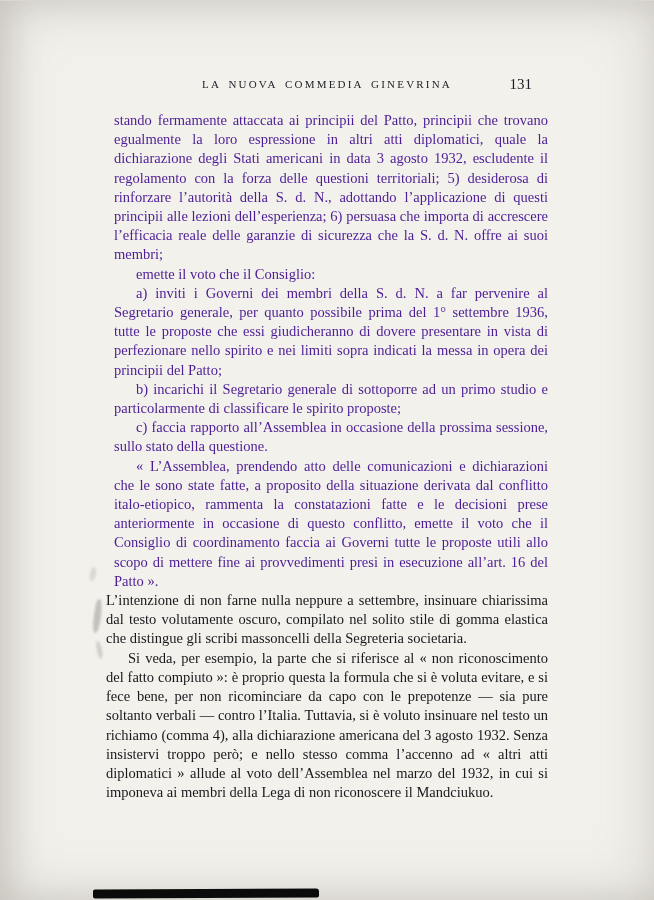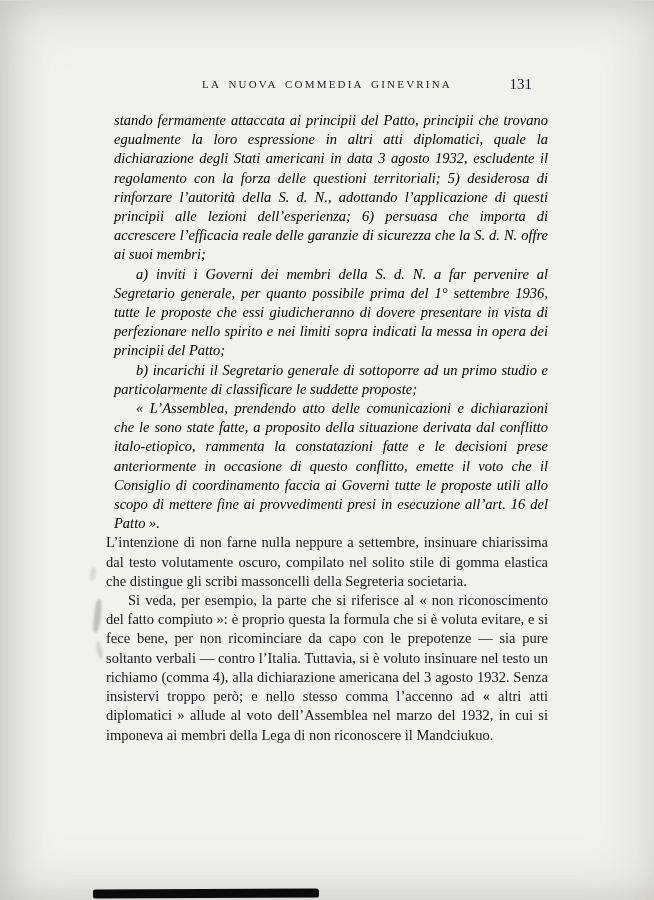--- a/index.html
+++ b/index.html
@@ -50,23 +50,22 @@
     width: 442px;
     color: #18181d;
   }
   .text-block p {
     margin: 0;
     font-size: 14.5px;
     line-height: 19.2px;
     text-align: justify;
   }
   p.quote {
-    font-style: italic;
     padding-left: 8px;
-    color: #000000;
+    color: #4c1d95;
   }
   p.indent { text-indent: 22px; }
   
   .artifact-bar {
     position: absolute;
     left: 93px;
     top: 888px;
     width: 226px;
     height: 9px;
     background: #0b0b0b;
@@ -89,22 +88,24 @@
 <div class="scan">
   <div class="page">
 
     <div class="running-head">
       <span class="head-title">LA NUOVA COMMEDIA GINEVRINA</span>
       <span class="page-num">131</span>
     </div>
 
     <div class="text-block">
       <p class="quote">stando fermamente attaccata ai principii del Patto, principii che trovano egualmente la loro espressione in altri atti diplomatici, quale la dichiarazione degli Stati americani in data 3 agosto 1932, escludente il regolamento con la forza delle questioni territoriali; 5) desiderosa di rinforzare l’autorità della S. d. N., adottando l’applicazione di questi principii alle lezioni dell’esperienza; 6) persuasa che importa di accrescere l’efficacia reale delle garanzie di sicurezza che la S. d. N. offre ai suoi membri;</p>
+      <p class="quote indent">emette il voto che il Consiglio:</p>
       <p class="quote indent">a) inviti i Governi dei membri della S. d. N. a far pervenire al Segretario generale, per quanto possibile prima del 1° settembre 1936, tutte le proposte che essi giudicheranno di dovere presentare in vista di perfezionare nello spirito e nei limiti sopra indicati la messa in opera dei principii del Patto;</p>
-      <p class="quote indent">b) incarichi il Segretario generale di sottoporre ad un primo studio e particolarmente di classificare le suddette proposte;</p>
+      <p class="quote indent">b) incarichi il Segretario generale di sottoporre ad un primo studio e particolarmente di classificare le spirito proposte;</p>
+      <p class="quote indent">c) faccia rapporto all’Assemblea in occasione della prossima sessione, sullo stato della questione.</p>
       <p class="quote indent">« L’Assemblea, prendendo atto delle comunicazioni e dichiarazioni che le sono state fatte, a proposito della situazione derivata dal conflitto italo-etiopico, rammenta la constatazioni fatte e le decisioni prese anteriormente in occasione di questo conflitto, emette il voto che il Consiglio di coordinamento faccia ai Governi tutte le proposte utili allo scopo di mettere fine ai provvedimenti presi in esecuzione all’art. 16 del Patto ».</p>
       <p>L’intenzione di non farne nulla neppure a settembre, insinuare chiarissima dal testo volutamente oscuro, compilato nel solito stile di gomma elastica che distingue gli scribi massoncelli della Segreteria societaria.</p>
       <p class="indent">Si veda, per esempio, la parte che si riferisce al « non riconoscimento del fatto compiuto »: è proprio questa la formula che si è voluta evitare, e si fece bene, per non ricominciare da capo con le prepotenze — sia pure soltanto verbali — contro l’Italia. Tuttavia, si è voluto insinuare nel testo un richiamo (comma 4), alla dichiarazione americana del 3 agosto 1932. Senza insistervi troppo però; e nello stesso comma l’accenno ad « altri atti diplomatici » allude al voto dell’Assemblea nel marzo del 1932, in cui si imponeva ai membri della Lega di non riconoscere il Mandciukuo.</p>
     </div>
 
     <div class="smudge smudge-1"></div>
     <div class="smudge smudge-2"></div>
     <div class="smudge smudge-3"></div>
     <div class="artifact-bar"></div>
 

